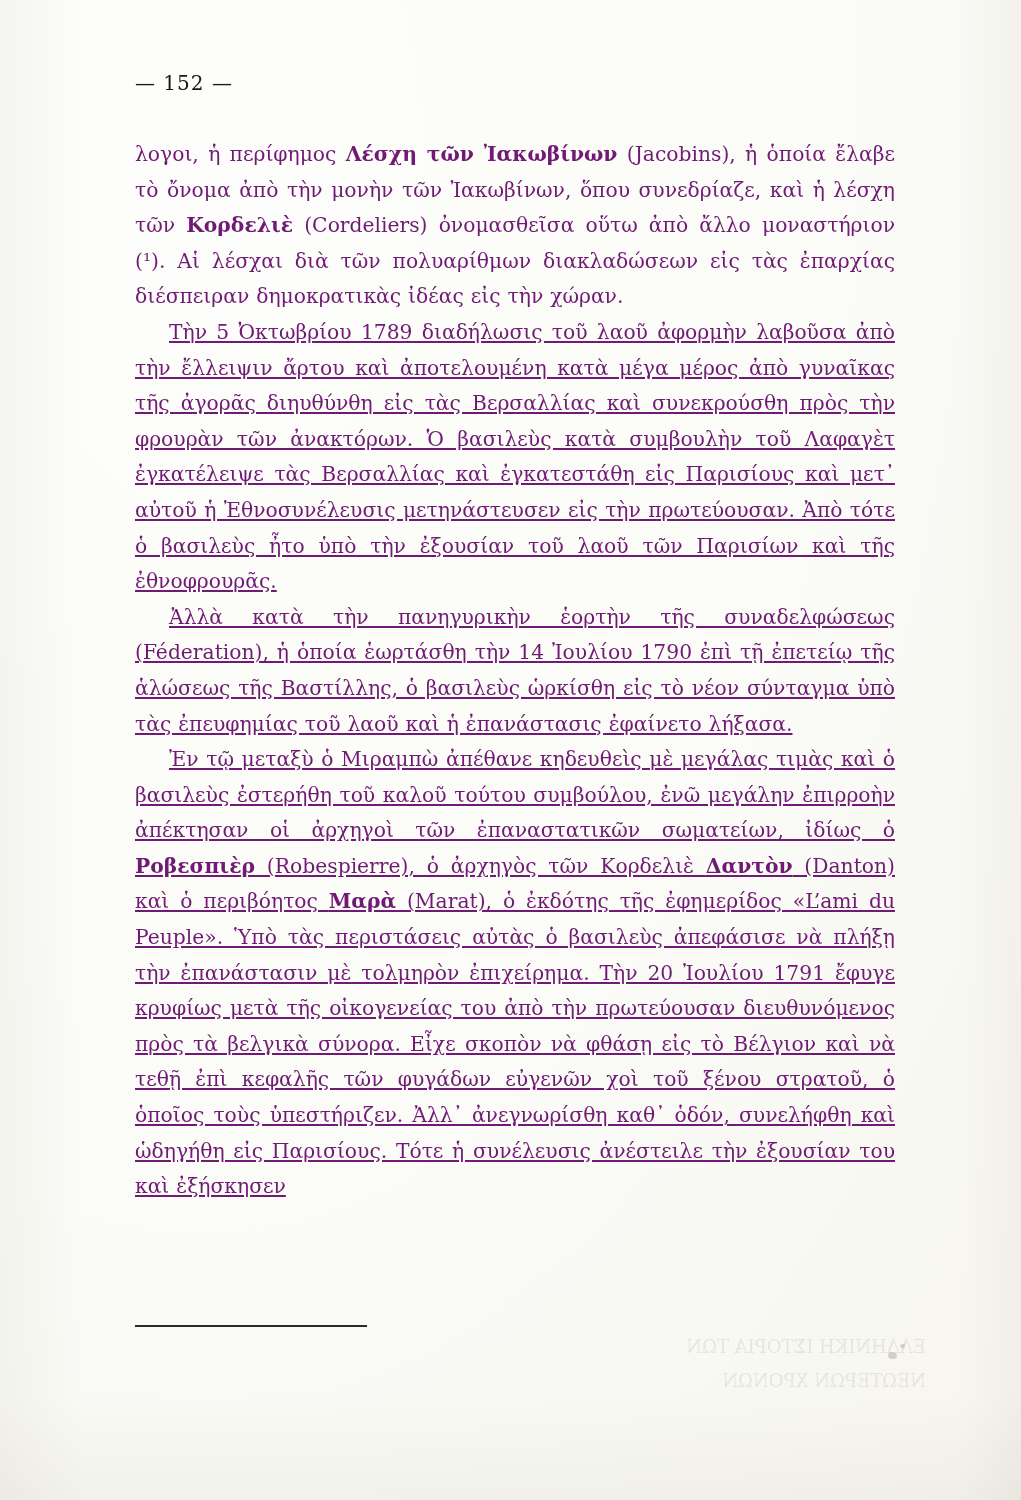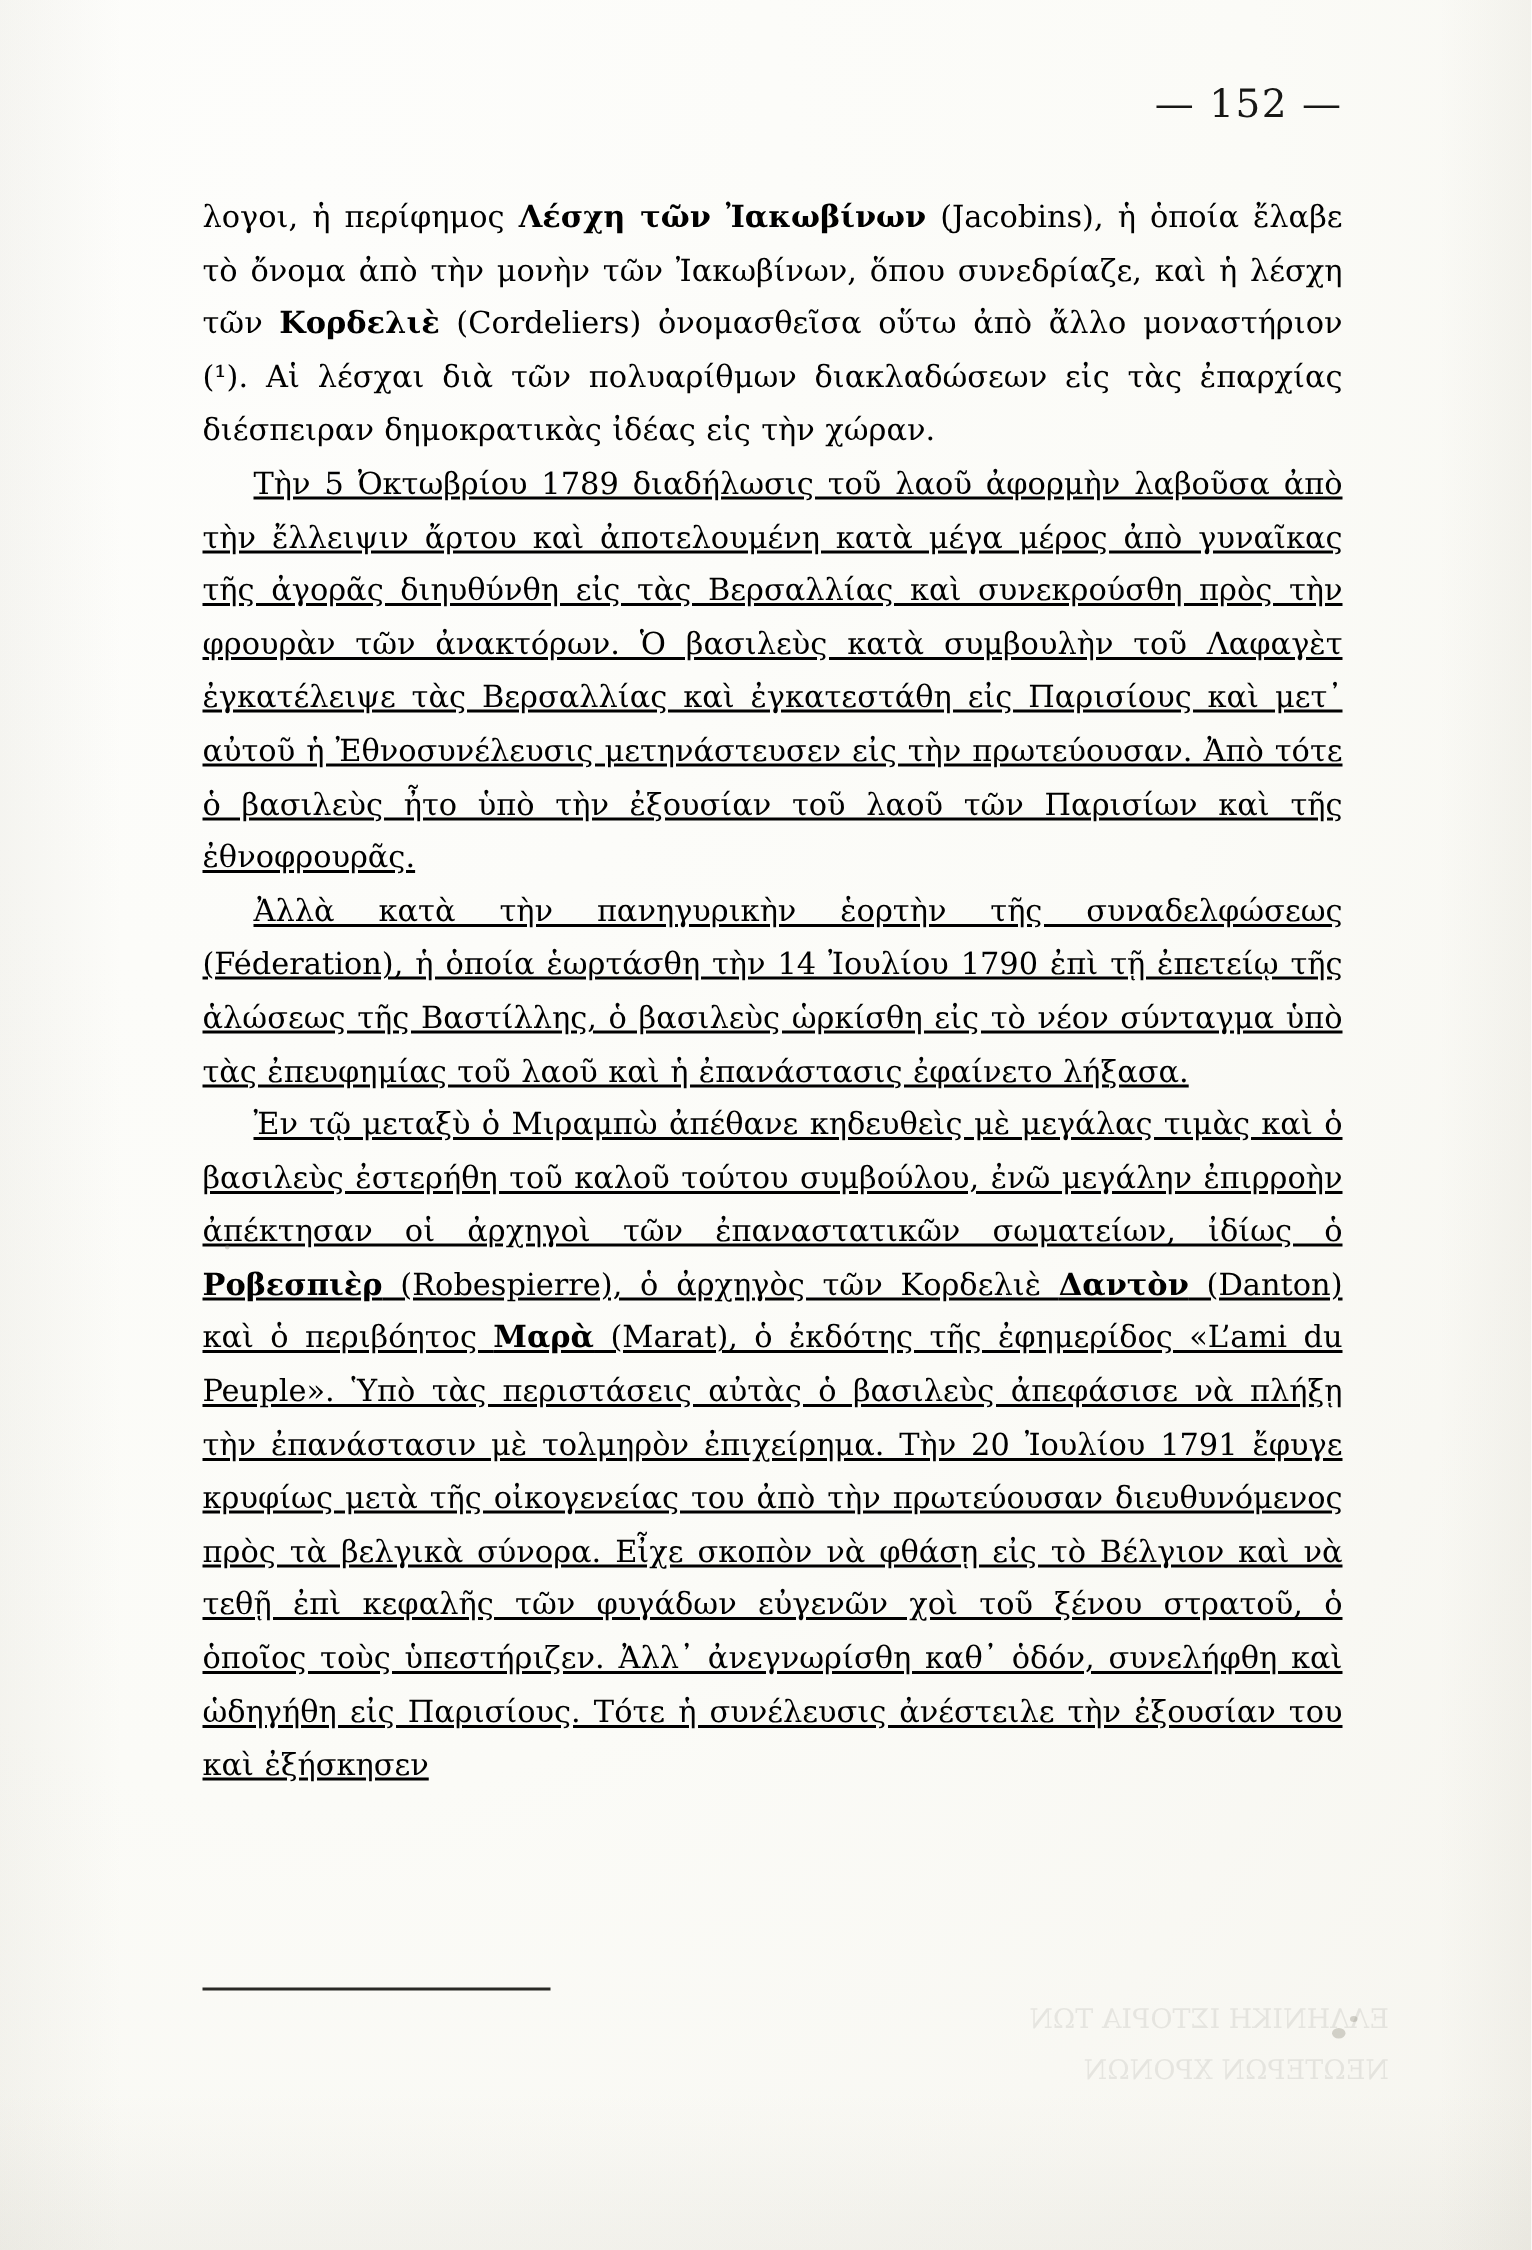--- a/index.html
+++ b/index.html
@@ -34,35 +34,35 @@
   }
 
   .content {
     position: absolute;
     left: 135px;
     top: 55px;
     width: 760px;
   }
 
   .page-number {
-    text-align: right;
-    font-size: 26px;
+    text-align: left;
+    font-size: 20px;
     letter-spacing: 1px;
     color: #171715;
-    margin: 0 0 42px 0;
+    margin: 16px 0 42px 0;
     font-family: "DejaVu Serif", "Liberation Serif", serif;
   }
 
   p.body-par {
     margin: 0;
     font-size: 20.3px;
     line-height: 35.6px;
     text-align: justify;
     text-justify: inter-word;
-    color: #000000;
+    color: #701a75;
     word-spacing: 0.5px;
     hyphens: none;
   }
   p.body-par + p.body-par {
     margin-top: 0px;
   }
   p.indent {
     text-indent: 34px;
     text-decoration: underline;
   }

